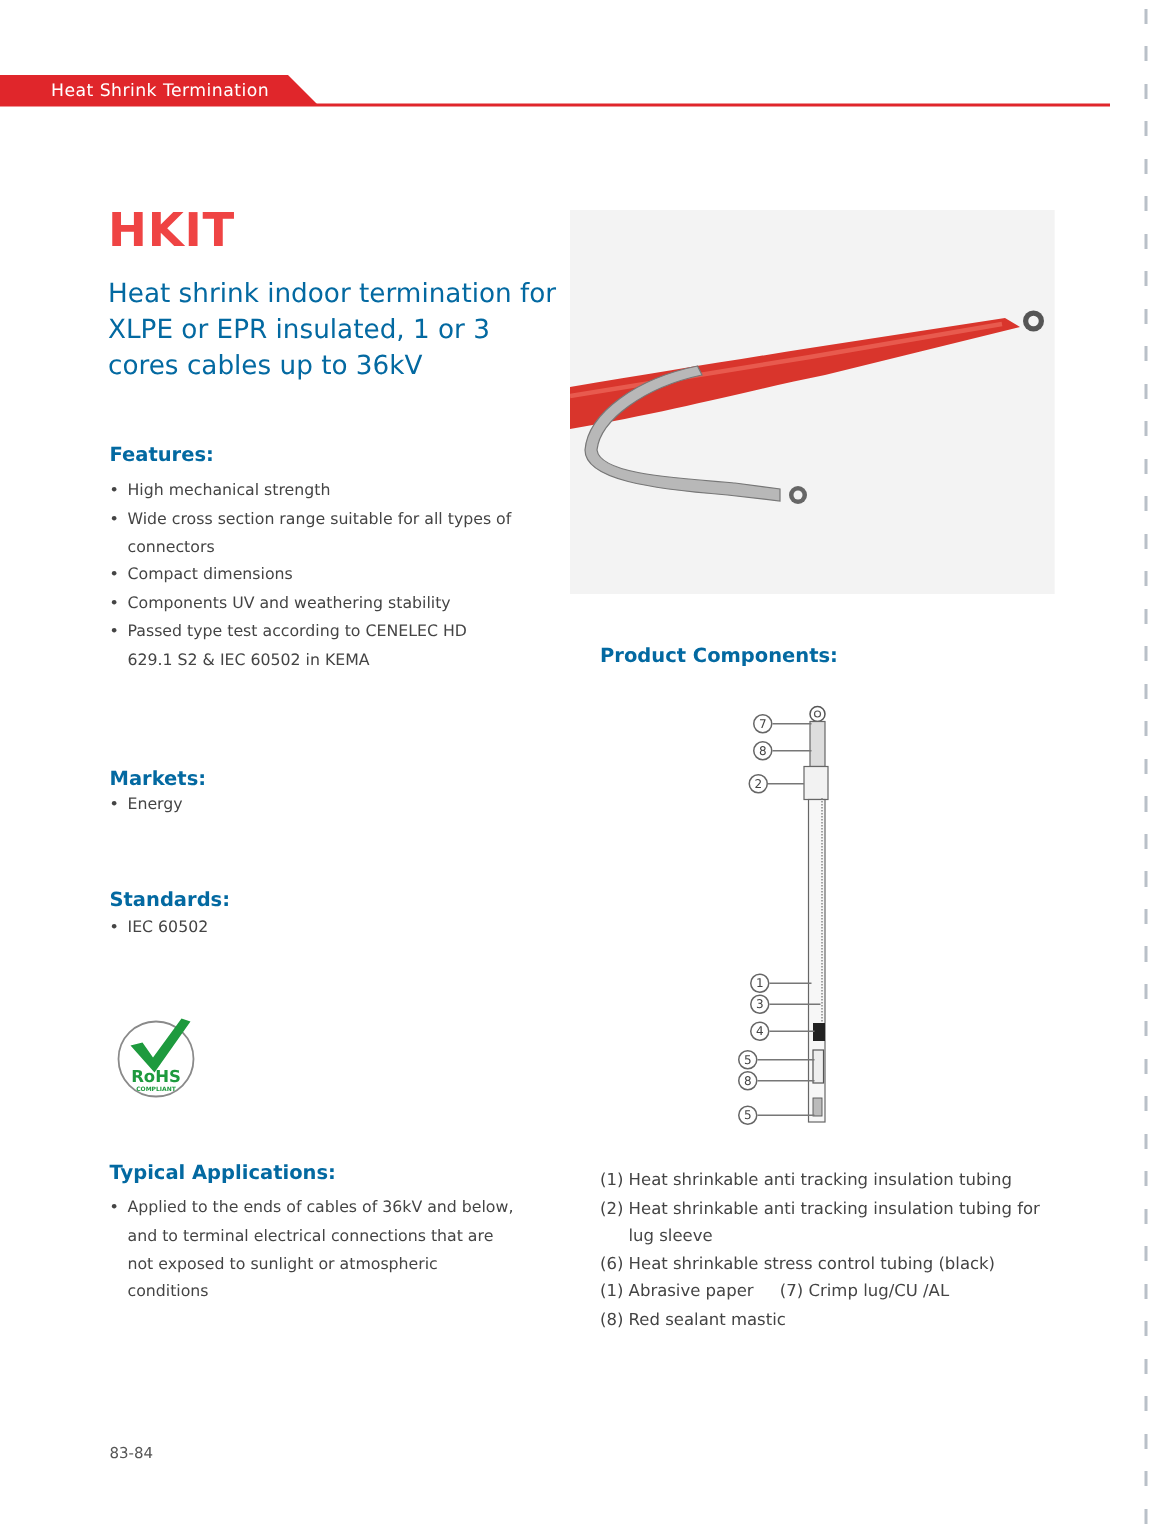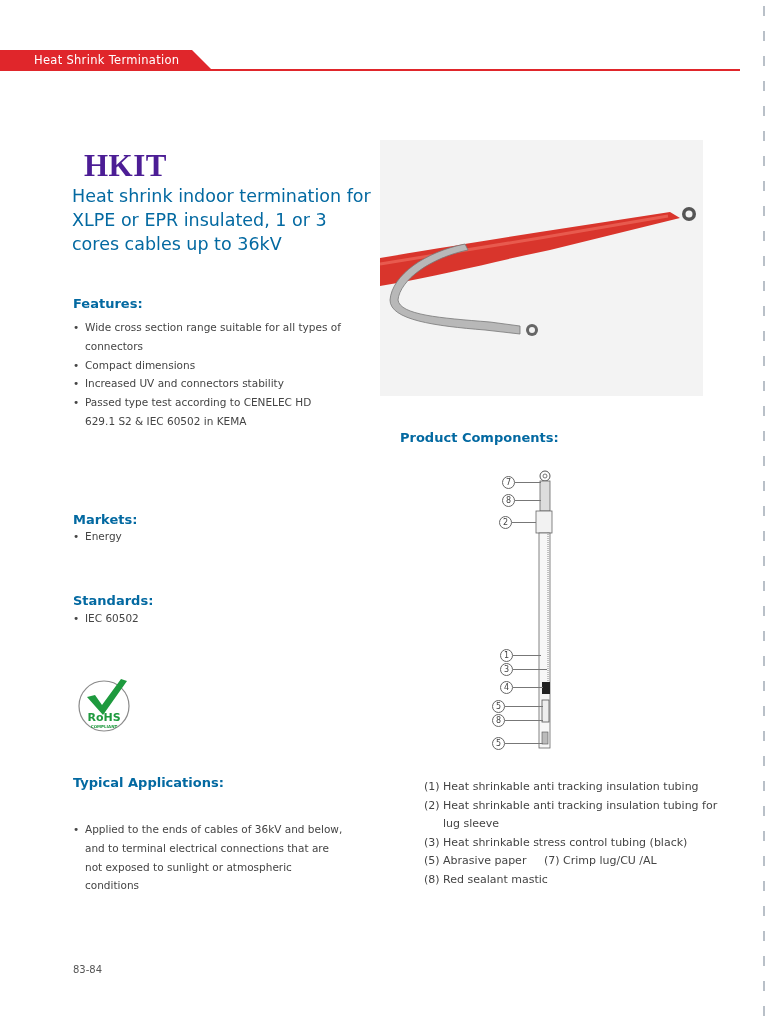--- a/index.html
+++ b/index.html
@@ -18,22 +18,22 @@
     letter-spacing: 0.3px;
   }
   .header-line {
     position: absolute; left: 0; top: 69px; width: 740px; height: 1.5px; background: #e0262b;
   }
   .edge-dashes {
     position: absolute; left: 763px; top: 6px; width: 2px; height: 1018px;
     background: repeating-linear-gradient(to bottom, #b9c0c8 0, #b9c0c8 10px, transparent 10px, transparent 25px);
   }
   .title {
-    position: absolute; left: 72px; top: 136px; font-size: 31px; font-weight: bold; color: #4c1d95;
-    margin: 12px; letter-spacing: 0.5px; font-family: Liberation Serif, serif;
+    position: absolute; left: 72px; top: 136px; font-size: 31px; font-weight: bold; color: #ef4444;
+    margin: 0; letter-spacing: 0.5px;
   }
   .subtitle {
     position: absolute; left: 72px; top: 184px; width: 300px; font-size: 17.5px; line-height: 24px; color: #0369a1;
   }
   .section-heading {
     position: absolute; left: 73px; font-size: 13px; font-weight: bold; color: #0369a1; margin: 0;
   }
   ul.bullets {
     position: absolute; left: 73px; margin: 0; padding: 0; list-style: none;
     font-size: 10.5px; line-height: 18.8px; color: #444;
@@ -48,44 +48,45 @@
   }
   .diagram-num {
     position: absolute; width: 11px; height: 11px; border: 1px solid #666; border-radius: 50%;
     font-size: 8px; line-height: 11px; text-align: center; color: #444; background: #fff;
   }
   .diagram-leader { position: absolute; height: 1px; background: #777; }
   .components-list {
     position: absolute; left: 400px; top: 778px; margin: 0; padding: 0; list-style: none;
     font-size: 11px; line-height: 18.6px; color: #444; width: 320px;
   }
-  .components-list li { padding-left: 19px; text-indent: -19px; margin-left: 24px; }
+  .components-list li { padding-left: 19px; text-indent: -19px; }
   .rohs {
     position: absolute; left: 75px; top: 675px; width: 58px; height: 58px;
   }
   .page-number {
     position: absolute; left: 73px; top: 964px; font-size: 10px; color: #555;
   }
 </style>
 </head>
 <body>
 
 <div class="header-tab"></div>
 <div class="header-tab-text">Heat Shrink Termination</div>
 <div class="header-line"></div>
 <div class="edge-dashes"></div>
 
 <h1 class="title">HKIT</h1>
 <div class="subtitle">Heat shrink indoor termination for XLPE or EPR insulated, 1 or 3 cores cables up to 36kV</div>
 
 <h3 class="section-heading" style="top:296px">Features:</h3>
 <ul class="bullets" style="top:318px; width:270px;">
+  <li>High mechanical strength</li>
   <li>Wide cross section range suitable for all types of connectors</li>
   <li>Compact dimensions</li>
-  <li>Increased UV and connectors stability</li>
+  <li>Components UV and weathering stability</li>
   <li style="width:230px">Passed type test according to CENELEC HD 629.1 S2 &amp; IEC 60502 in KEMA</li>
 </ul>
 
 <h3 class="section-heading" style="top:512px">Markets:</h3>
 <ul class="bullets" style="top:527px">
   <li>Energy</li>
 </ul>
 
 <h3 class="section-heading" style="top:593px">Standards:</h3>
 <ul class="bullets" style="top:609px">
@@ -93,21 +94,21 @@
 </ul>
 
 <svg class="rohs" viewBox="0 0 58 58">
   <circle cx="29" cy="31" r="25" fill="#fff" stroke="#8a8a8a" stroke-width="1.2"></circle>
   <path d="M12 22 L20 20 L27 30 L46 4 L52 6 L28 40 Z" fill="#1e9a3e"></path>
   <text x="29" y="46" text-anchor="middle" font-family="DejaVu Sans, sans-serif" font-size="11" font-weight="bold" fill="#1e9a3e">RoHS</text>
   <text x="29" y="52.5" text-anchor="middle" font-family="DejaVu Sans, sans-serif" font-size="4" font-weight="bold" fill="#1e9a3e">COMPLIANT</text>
 </svg>
 
 <h3 class="section-heading" style="top:775px">Typical Applications:</h3>
-<ul class="bullets" style="top:820px; width:275px;">
+<ul class="bullets" style="top:796px; width:275px;">
   <li>Applied to the ends of cables of 36kV and below, and to terminal electrical connections that are not exposed to sunlight or atmospheric conditions</li>
 </ul>
 
 <svg class="product-photo" viewBox="0 0 323 256">
   <rect width="323" height="256" fill="#f3f3f3"></rect>
 
   <path d="M0 118 C60 108 110 100 160 92 L290 72 L300 78 L170 110 C120 120 70 134 0 146 Z" fill="#d9352c"></path>
   <path d="M0 124 C60 114 110 106 160 98 L288 76" stroke="#ee6b5c" stroke-width="3" fill="none" opacity="0.7"></path>
 
   <circle cx="309" cy="74" r="7" fill="#555"></circle>
@@ -148,18 +149,18 @@
   <div class="diagram-leader" style="left:17px;top:244px;width:38px"></div>
   <div class="diagram-num" style="left:4px;top:252px">8</div>
   <div class="diagram-leader" style="left:17px;top:258px;width:38px"></div>
   <div class="diagram-num" style="left:4px;top:275px">5</div>
   <div class="diagram-leader" style="left:17px;top:281px;width:38px"></div>
 </div>
 
 <ul class="components-list">
   <li>(1) Heat shrinkable anti tracking insulation tubing</li>
   <li style="width:290px">(2) Heat shrinkable anti tracking insulation tubing for lug sleeve</li>
-  <li>(3) Heat shrinkable stress control tubing (black)</li>
-  <li style="white-space:pre">(5) Abrasive paper     (7) Crimp lug/CU /AL</li>
+  <li>(6) Heat shrinkable stress control tubing (black)</li>
+  <li style="white-space:pre">(1) Abrasive paper     (7) Crimp lug/CU /AL</li>
   <li>(8) Red sealant mastic</li>
 </ul>
 
 <div class="page-number">83-84</div>
 
 </body></html>

